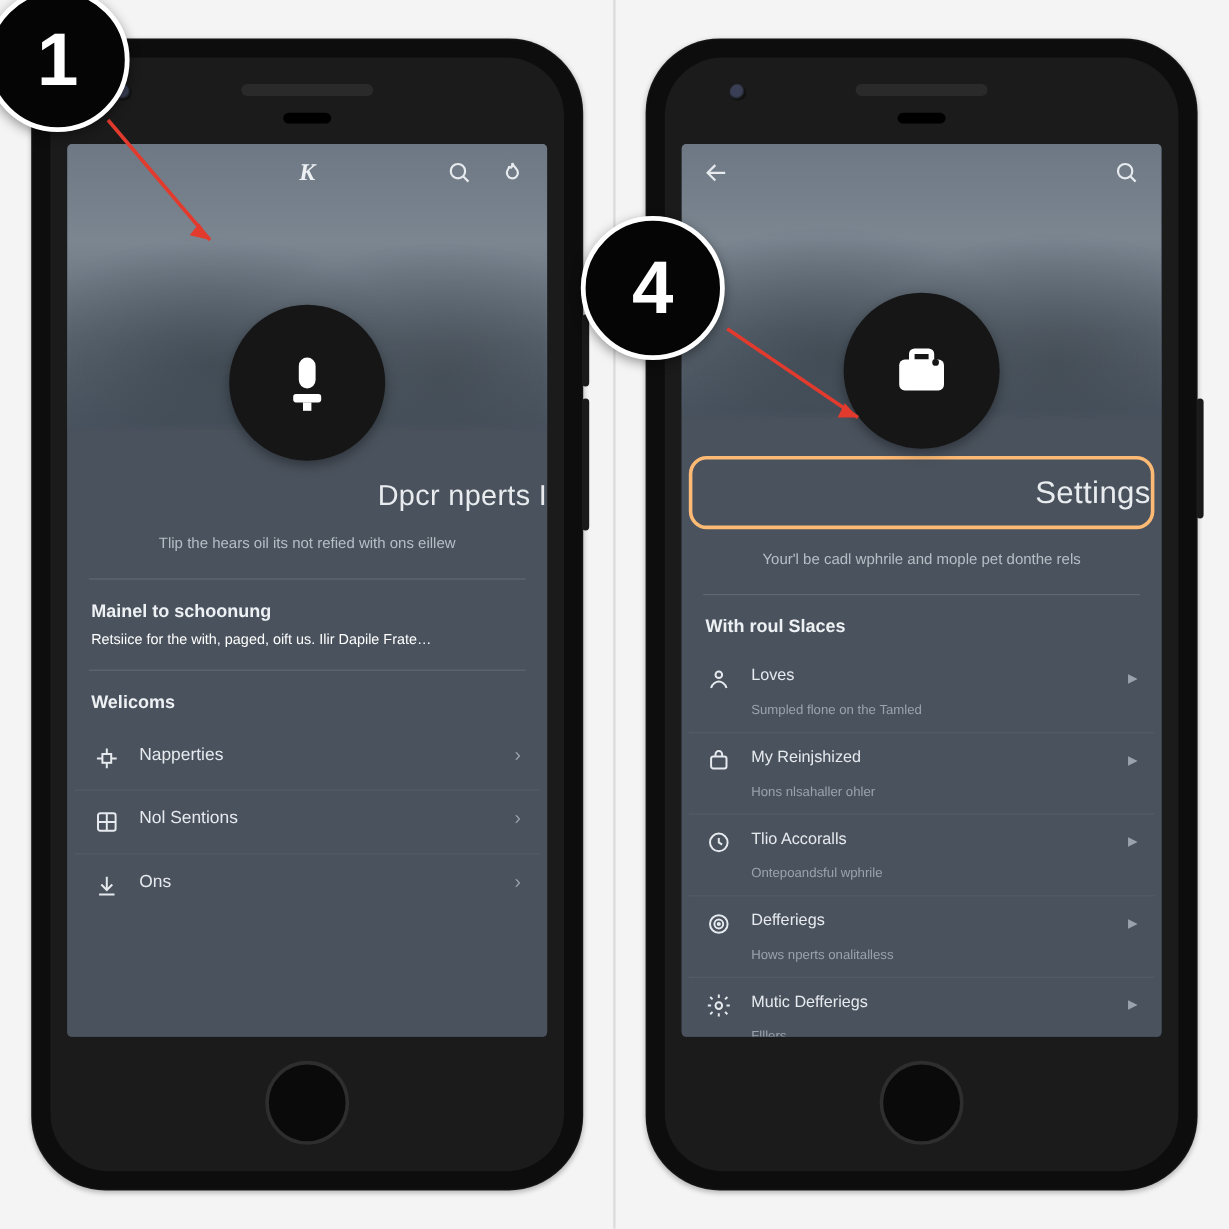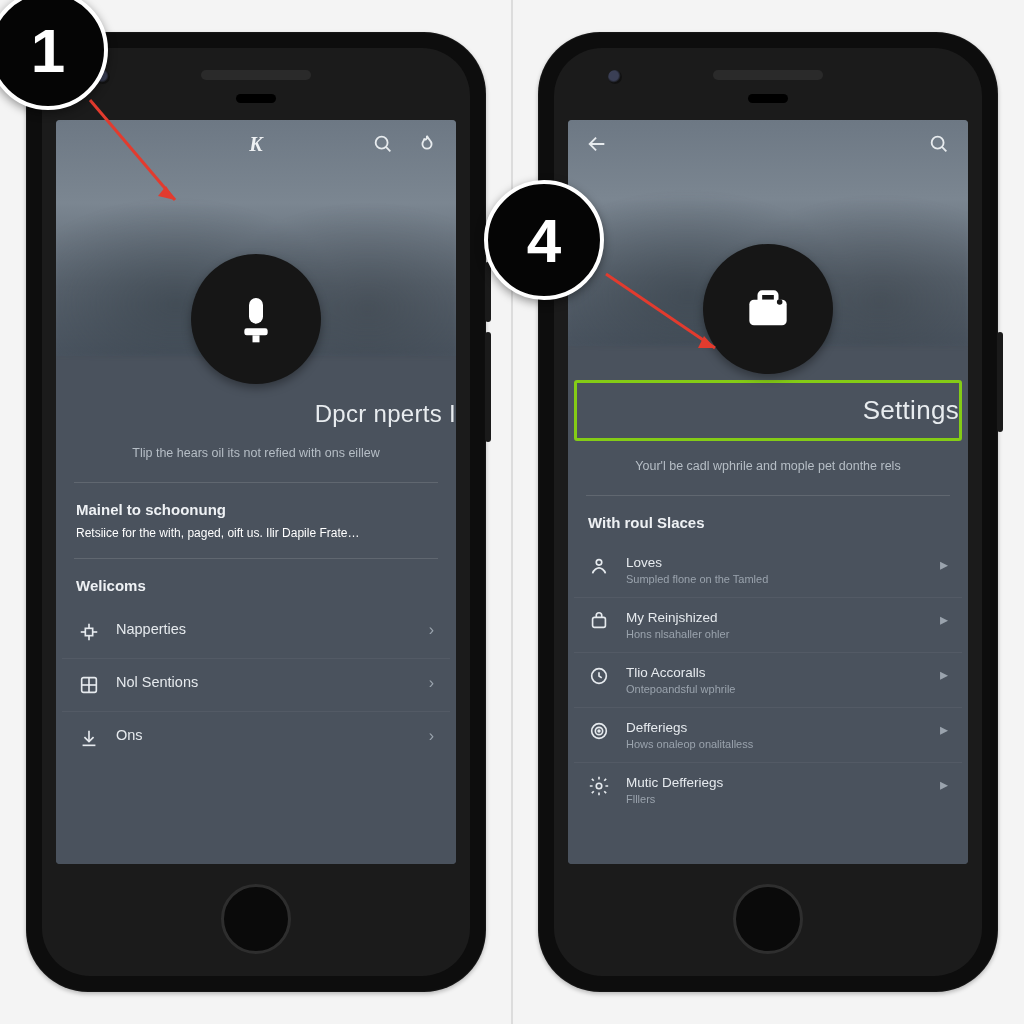--- a/index.html
+++ b/index.html
@@ -46,29 +46,29 @@
   .block-h{font-size:15px;font-weight:600;color:#eef1f4}
   .block-sub{font-size:12px;color:#ffffff;margin-top:8px}
 
   .list{margin:12px 6px 0}
   .row{display:flex;align-items:flex-start;gap:16px;padding:15px 16px;color:#e6eaee;position:relative}
   .row+.row{border-top:1px solid rgba(255,255,255,.05)}
   .row .ricon{width:22px;height:22px;flex:0 0 22px;display:flex;align-items:center;justify-content:center}
   .row .ricon svg{width:22px;height:22px;stroke:#e6eaee;fill:none;stroke-width:1.8}
   .row .labels{flex:1;min-width:0}
   .row .rl{font-size:14.5px}
-  .row .rd{font-size:11.5px;color:#9aa3ad;margin-top:3px}
+  .row .rd{font-size:11.5px;color:#9aa3ad;margin-top:16px}
   .row .chev{color:#9aa3ad;font-size:16px}
 
   .tight .row{padding:12px 14px}
   .tight .rl{font-size:13.5px}
   .tight .rd{font-size:11px}
 
   
-  .settings-wrap{margin:0 6px;border:3px solid #84cc16;border-radius:3px;padding:12px 0;text-align:center}
+  .settings-wrap{margin:0 6px;border:3px solid #fdba74;border-radius:15px;padding:12px 0;text-align:center}
   .settings-wrap .title{font-size:26px}
 
   
   .badge{position:absolute;width:120px;height:120px;border-radius:50%;background:#050505;border:4px solid #fff;color:#fff;display:flex;align-items:center;justify-content:center;font-size:62px;font-weight:800;z-index:20;box-shadow:0 3px 10px rgba(0,0,0,.4)}
   .badge.b1{left:-12px;top:-10px}
   .badge.b4{left:484px;top:180px}
   .arrow{position:absolute;z-index:19}
   .arrow line{stroke:#e23b2e;stroke-width:3}
   .arrow polygon{fill:#e23b2e}
 </style>
@@ -266,21 +266,21 @@
               <div class="row">
                 <span class="ricon">
                     <svg viewBox="0 0 24 24">
                       <circle cx="12" cy="12" r="8"></circle>
                       <circle cx="12" cy="12" r="4"></circle>
                       <circle cx="12" cy="12" r="1"></circle>
                     </svg>
                   </span>
                 <div class="labels">
                     <div class="rl">Defferiegs</div>
-                    <div class="rd">Hows onaleop onalitalless</div>
+                    <div class="rd">Hows nperts onalitalless</div>
                   </div>
                 <span class="chev">▸</span>
               </div>
               <div class="row">
                 <span class="ricon">
                     <svg viewBox="0 0 24 24">
                       <circle cx="12" cy="12" r="3"></circle>
                       <path d="M12 2v3M12 19v3M4.2 4.2l2.1 2.1M17.7 17.7l2.1 2.1M2 12h3M19 12h3M4.2 19.8l2.1-2.1M17.7 6.3l2.1-2.1"></path>
                     </svg>
                   </span>

